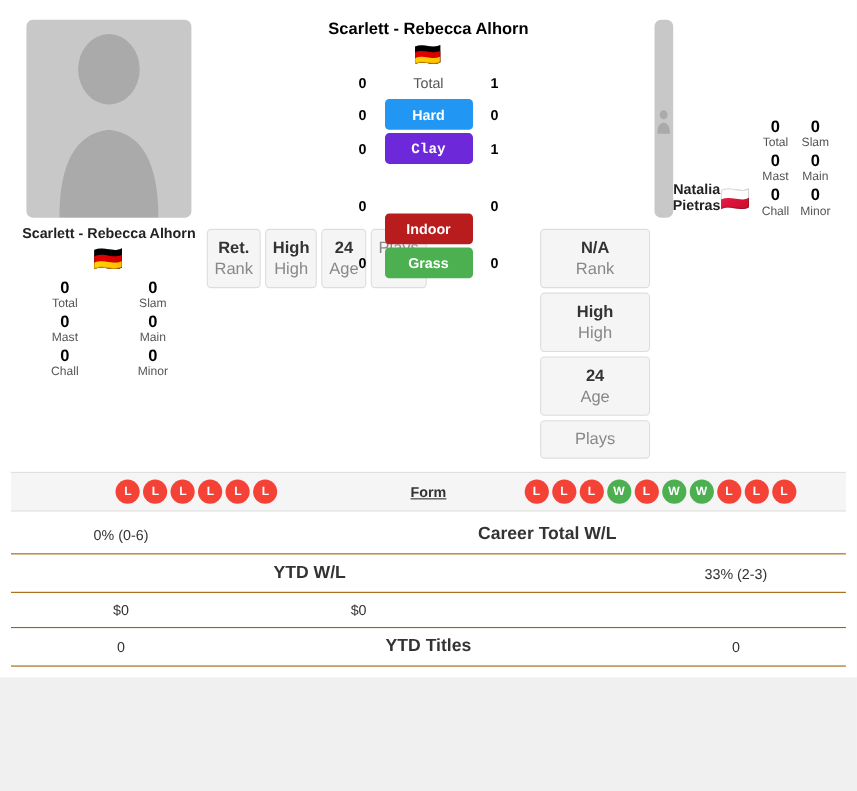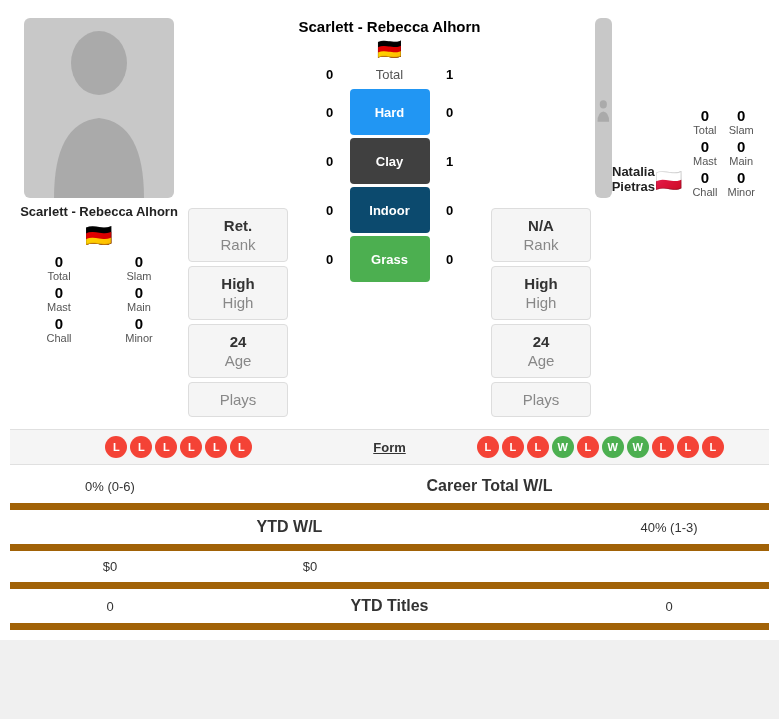--- a/index.html
+++ b/index.html
@@ -16,33 +16,33 @@
     
     .player-name {
       font-size: 13px;
       font-weight: bold;
       text-align: center;
       margin: 6px 0 4px 0;
       color: #222;
     }
     .court-btn {
       width: 80px;
-      height: 46px;
+      height: 28px;
       border: none;
       border-radius: 4px;
       color: #fff;
       font-weight: bold;
       font-size: 13px;
       display: flex;
       align-items: center;
       justify-content: center;
     }
     .court-hard { background: #2196F3; }
-    .court-clay { background: #404040; }
-    .court-indoor { background: #0c4a6e; }
+    .court-clay { background: #6d28d9; font-family: Liberation Mono, monospace; }
+    .court-indoor { background: #b91c1c; margin-top: 42px; }
     .court-grass { background: #4CAF50; }
     
     .top-row {
       display: flex;
       align-items: flex-start;
       gap: 4px;
       padding: 8px 4px;
     }
     .info-panel-card {
       background: #f5f5f5;
@@ -101,22 +101,23 @@
     }
     .pill-l { background: #f44336; }
     .pill-w { background: #4CAF50; }
     
     .stats-rows {
       width: 100%;
     }
     .stats-data-row {
       display: flex;
       align-items: center;
-      border-bottom: 7px solid #a16207;
+      border-bottom: 1px solid #a16207;
       padding: 8px 0;
+      gap: 16px;
     }
     .stats-data-row .left-val {
       width: 200px;
       text-align: center;
       color: #333;
       font-size: 13px;
     }
     .stats-data-row .center-label {
       flex: 1;
       text-align: center;
@@ -179,21 +180,21 @@
           <span style="font-size:15px;font-weight:bold;">0</span>
           <span style="font-size:11px;color:#555;">Chall</span>
         </div>
         <div style="display:flex;flex-direction:column;align-items:center;">
           <span style="font-size:15px;font-weight:bold;">0</span>
           <span style="font-size:11px;color:#555;">Minor</span>
         </div>
       </div>
     </div>
 
-    <div style="display:flex;flex-direction:column;gap:4px;width:100px;margin-top:190px;">
+    <div style="display:flex;flex-direction:row;gap:4px;width:100px;margin-top:190px;">
       <div class="info-panel-card">
         <span class="ipc-value">Ret.</span>
         <span class="ipc-label">Rank</span>
       </div>
       <div class="info-panel-card">
         <span class="ipc-value">High</span>
         <span class="ipc-label">High</span>
       </div>
       <div class="info-panel-card">
         <span class="ipc-value">24</span>
@@ -334,21 +335,21 @@
       </div>
   </div>
 
   <div class="stats-rows" id="stats-table">
       <div class="stats-data-row">
     <div class="left-val">0% (0-6)</div>
     <div class="center-label">Career Total W/L</div>
   </div>
       <div class="stats-data-row">
     <div class="center-label">YTD W/L</div>
-    <div class="right-val">40% (1-3)</div>
+    <div class="right-val">33% (2-3)</div>
   </div>
       <div class="stats-data-row">
     <div class="left-val">$0</div>
     <div class="right-val">$0</div>
   </div>
       <div class="stats-data-row">
     <div class="left-val">0</div>
     <div class="center-label">YTD Titles</div>
     <div class="right-val">0</div>
   </div>

